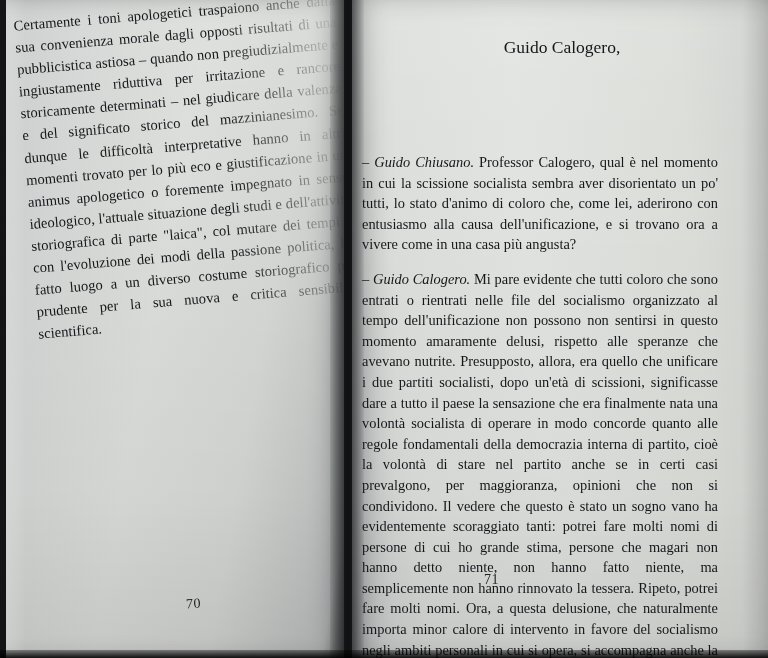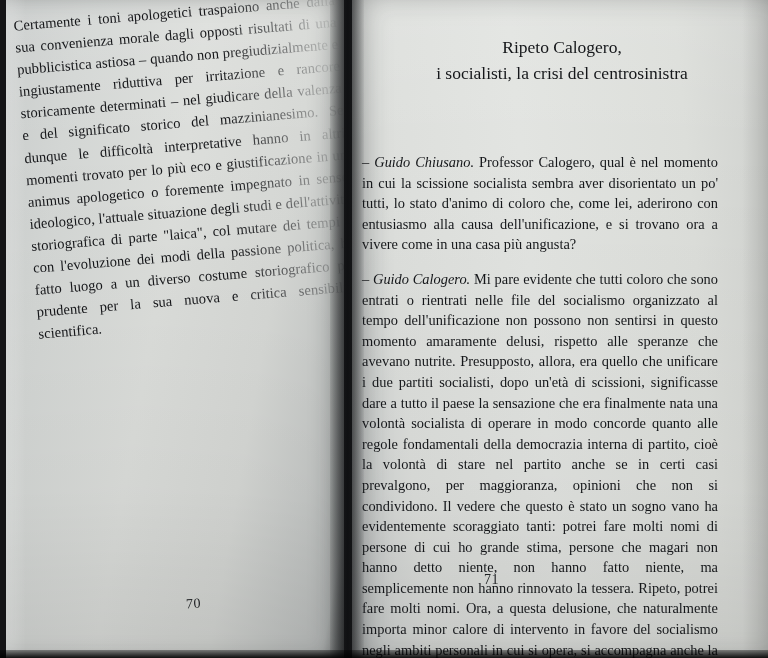--- a/index.html
+++ b/index.html
@@ -182,22 +182,21 @@
 
   <div class="page page-right">
     <div class="sheen"></div>
     <div class="outer-shade"></div>
   </div>
 
   <div class="gutter"></div>
 
   <div class="right-block">
     <h1 class="chapter-title">
-      <span>Ripeto Calogero,</span>
-      <span class="line2">i socialisti, la crisi del centrosinistra</span>
+      <span>Guido Calogero,</span>
     </h1>
   </div>
 
   <div class="body-right">
     <p>–&nbsp;<em>Guido Chiusano.</em> <span>Professor Calogero, qual è nel momento in cui la scissione socialista sembra aver disorientato un po' tutti, lo stato d'animo di coloro che, come lei, aderirono con entusiasmo alla causa dell'unificazione, e si trovano ora a vivere come in una casa più angusta?</span></p>
     <p>–&nbsp;<em>Guido Calogero.</em> <span>Mi pare evidente che tutti coloro che sono entrati o rientrati nelle file del socialismo organizzato al tempo dell'unificazione non possono non sentirsi in questo momento amaramente delusi, rispetto alle speranze che avevano nutrite. Presupposto, allora, era quello che unificare i due partiti socialisti, dopo un'età di scissioni, significasse dare a tutto il paese la sensazione che era finalmente nata una volontà socialista di operare in modo concorde quanto alle regole fondamentali della democrazia interna di partito, cioè la volontà di stare nel partito anche se in certi casi prevalgono, per maggioranza, opinioni che non si condividono. Il vedere che questo è stato un sogno vano ha evidentemente scoraggiato tanti: potrei fare molti nomi di persone di cui ho grande stima, persone che magari non hanno detto niente, non hanno fatto niente, ma semplicemente non hanno rinnovato la tessera. Ripeto, potrei fare molti nomi. Ora, a questa delusione, che naturalmente importa minor calore di intervento in favore del socialismo negli ambiti personali in cui si opera, si accompagna anche la più vasta delu-</span></p>
   </div>
 
   <div class="folio folio-left">70</div>
   <div class="folio folio-right">71</div>

